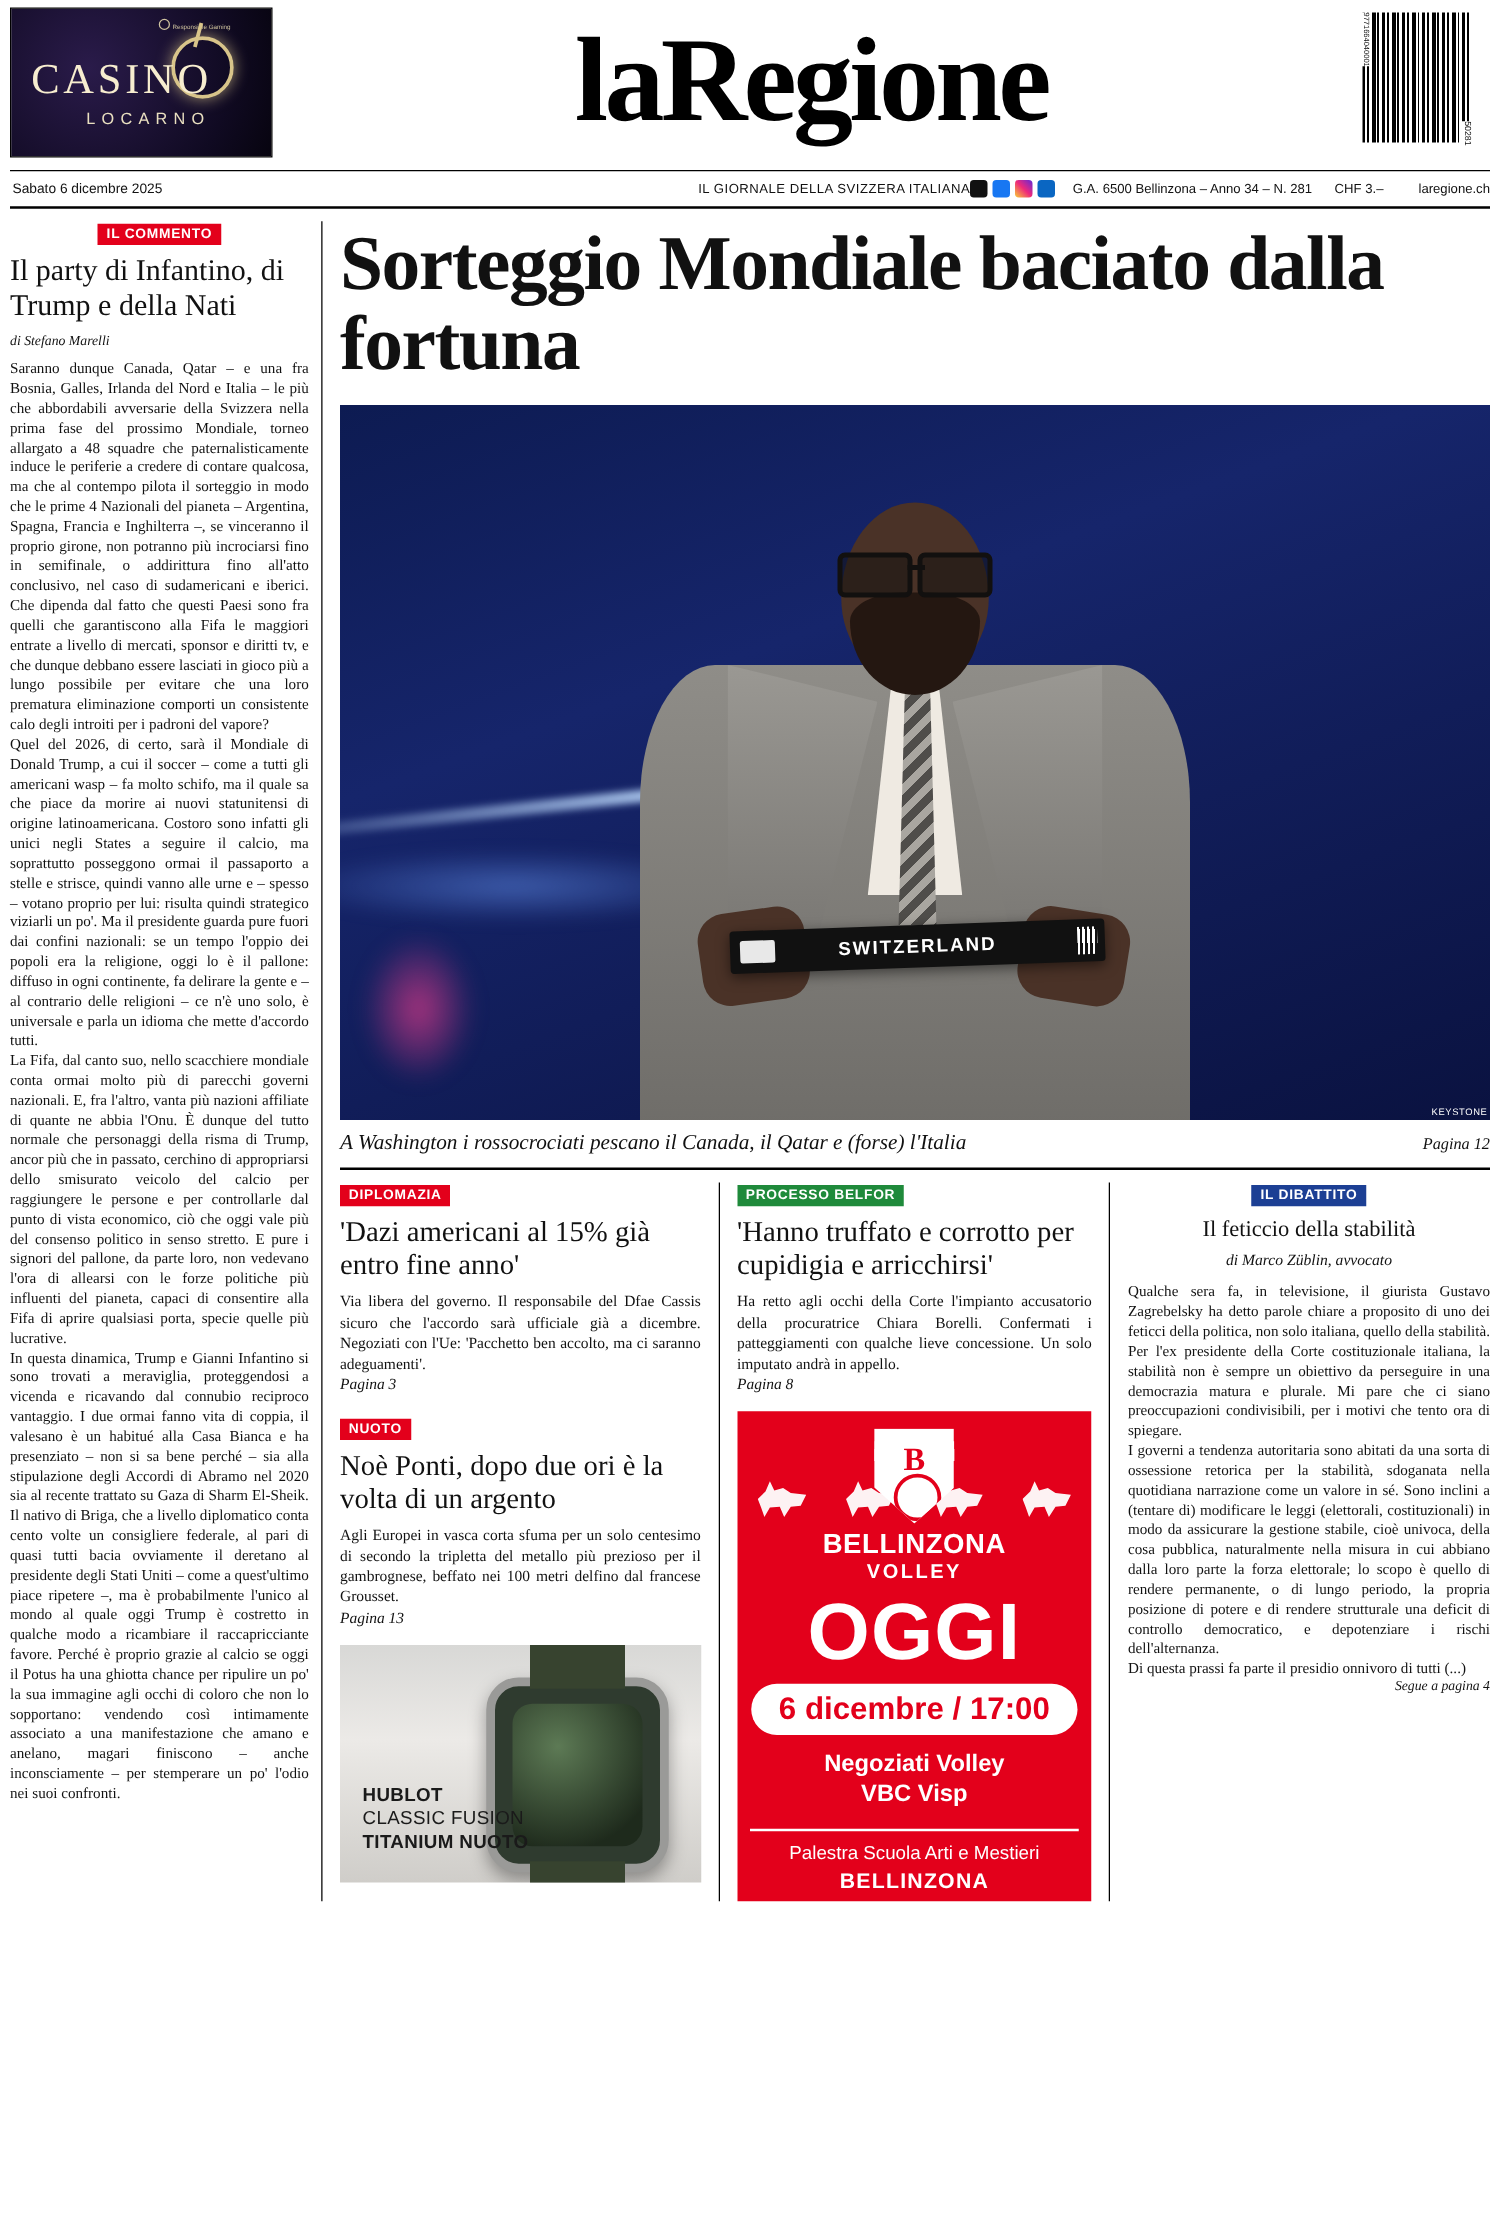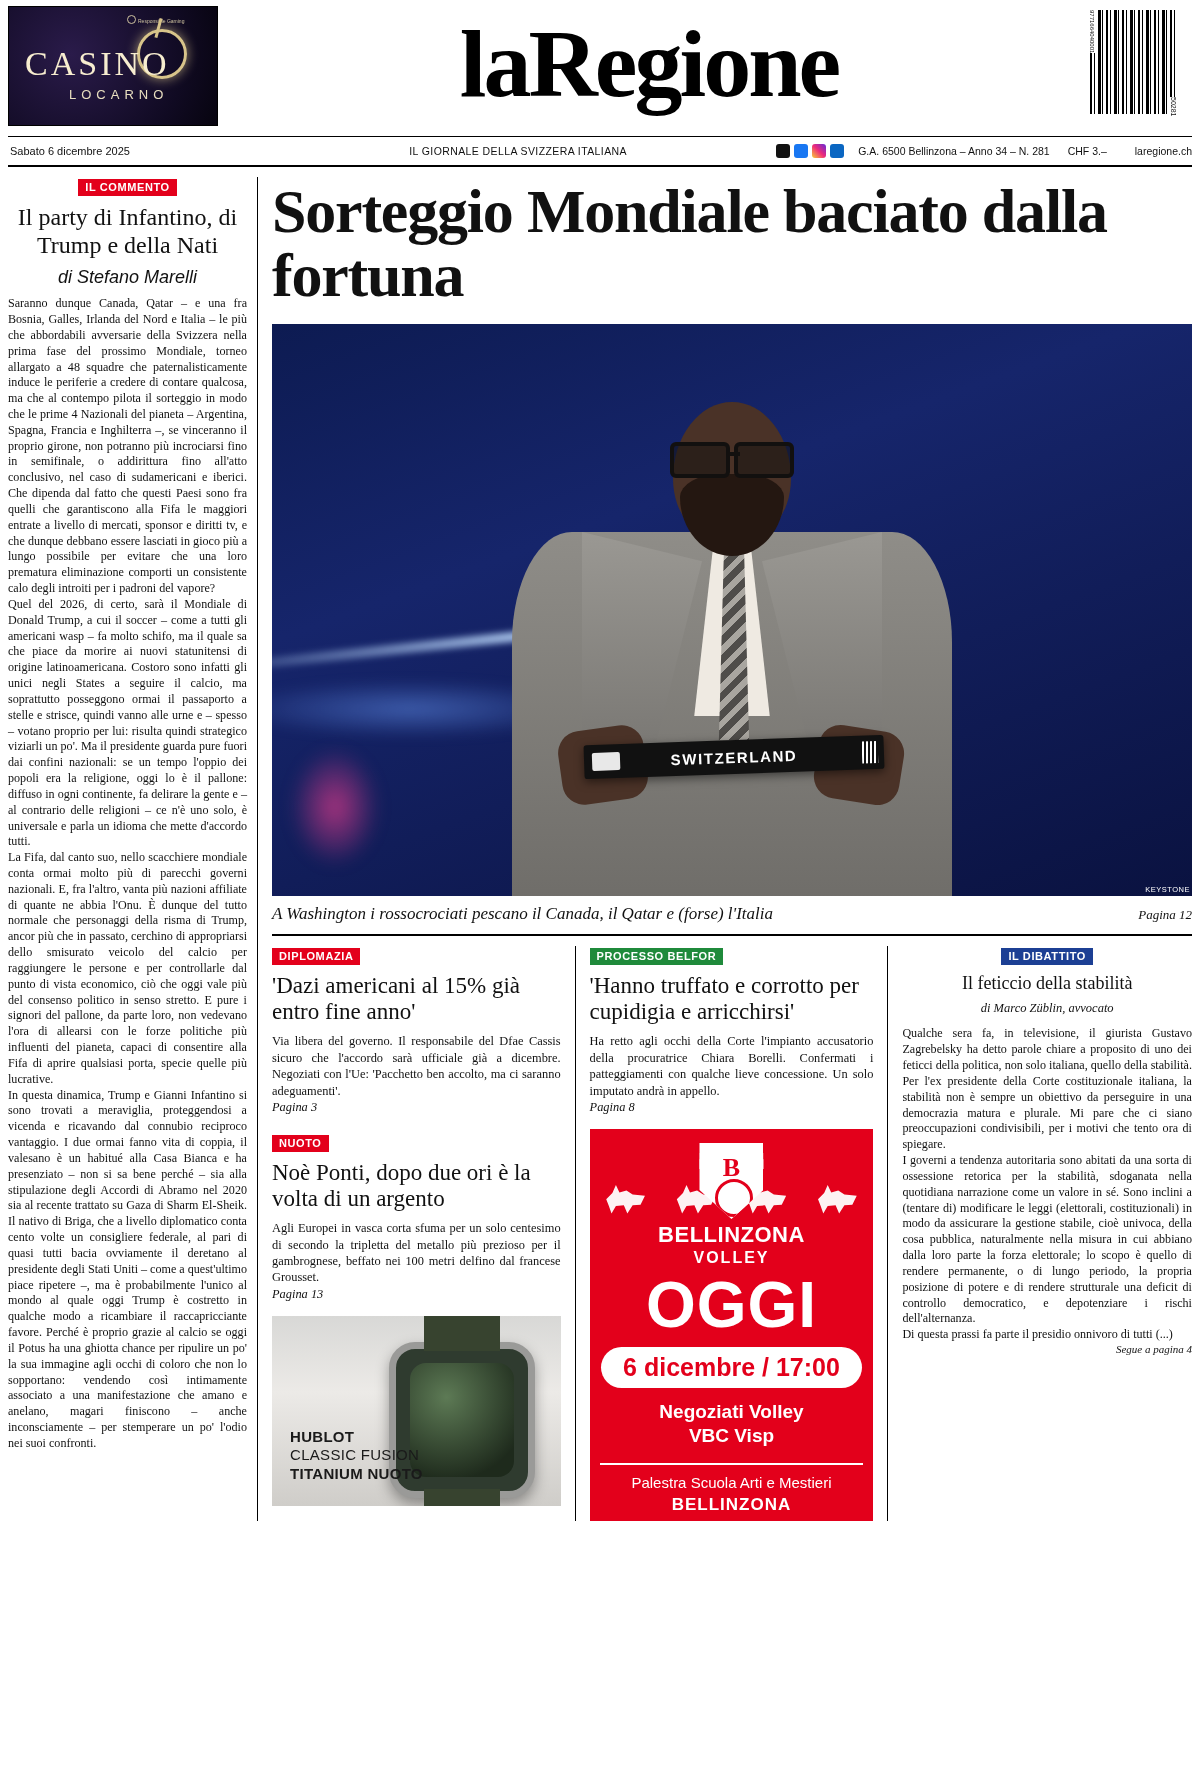--- a/index.html
+++ b/index.html
@@ -154,21 +154,21 @@
     margin: 4px 8px 0 8px;
     height: 28px;
     display: flex;
     align-items: center;
     font-family: "Liberation Sans", sans-serif;
     font-size: 11px;
   }
   .infobar .date { width: 250px; padding-left: 2px; }
   .infobar .tagline {
     flex: 1 1 auto;
-    text-align: center;
+    text-align: right;
     letter-spacing: .4px;
     font-size: 10.5px;
   }
   .socials { display: flex; gap: 4px; align-items: center; margin-right: 14px; }
   .soc {
     width: 14px; height: 14px; border-radius: 3px;
     display: inline-block;
   }
   .soc.tiktok { background: #111; }
   .soc.fb { background: #1877f2; }
@@ -210,27 +210,26 @@
   }
   .kicker.blue { background: #1c3f94; }
   .kicker.green { background: #1f8a3b; }
 
   .comment-title {
     font-family: "Liberation Serif", serif;
     font-size: 24px;
     line-height: 1.15;
     font-weight: normal;
     margin: 8px 0 8px 0;
-    text-align: center;
+    text-align: left;
   }
   .byline {
-    font-family: Liberation Sans, sans-serif;
+    font-family: Liberation Serif, serif;
     font-style: italic;
-    font-size: 18px;
-    text-align: center;
+    font-size: 11px;
     margin-bottom: 8px;
   }
   .left-body {
     font-family: "Liberation Serif", serif;
     font-size: 12.1px;
     line-height: 1.31;
     text-align: justify;
     hyphens: auto;
   }
 

